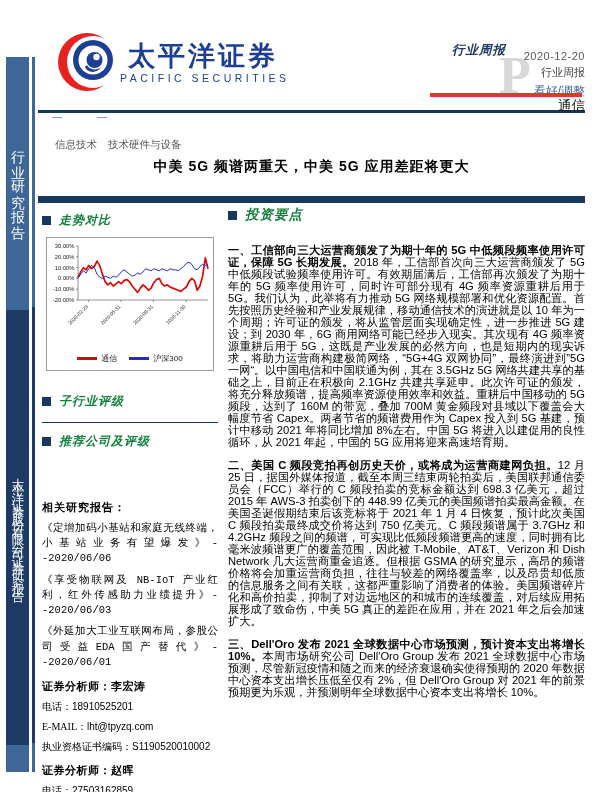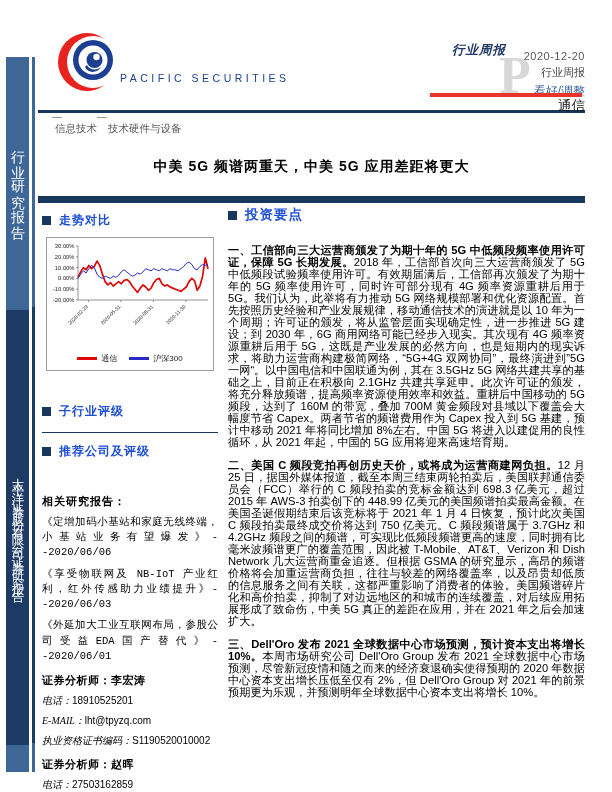--- a/index.html
+++ b/index.html
@@ -34,50 +34,50 @@
   .hdr-right{position:absolute;right:27px;top:50px;text-align:right;z-index:1;}
   .hdr-date{font-size:11px;color:#595959;letter-spacing:.5px;}
   .hdr-sub{font-size:11px;color:#404040;margin-top:3px;}
   .hdr-rating{font-size:12px;color:#3c64a0;margin-top:3px;}
   .hdr-redline{position:absolute;right:30px;top:93px;width:152px;height:3.5px;background:#e8342a;z-index:1;}
   .hdr-industry{position:absolute;right:27px;top:97px;font-size:13.5px;color:#141414;z-index:1;}
   .hdr-rule{position:absolute;left:38px;top:110px;width:547px;height:2.5px;background:#17375d;}
 
   .dash{position:absolute;top:117px;height:1px;width:10px;background:#9a9a9a;}
   .dash.d1{left:52px;} .dash.d2{left:97px;}
-  .breadcrumb{position:absolute;left:55px;top:122px;font-size:10.5px;color:#595959;}
+  .breadcrumb{position:absolute;left:55px;top:138px;font-size:10.5px;color:#595959;}
   .breadcrumb span{margin-right:8px;}
   .doc-title{position:absolute;left:38px;top:158px;width:547px;text-align:center;
              font-size:14px;font-weight:bold;color:#000;letter-spacing:1px;}
   .title-bar{position:absolute;left:38px;top:196px;width:547px;height:7px;background:#17375d;}
 
   
   .sec-head{display:flex;align-items:center;gap:8px;}
   .sec-sq{width:9px;height:9px;background:#17375d;flex:0 0 auto;}
-  .sec-label{font-size:12px;font-weight:bold;color:#1d4ed8;letter-spacing:1px;}
+  .sec-label{font-size:12px;font-weight:bold;font-style:italic;color:#15803d;letter-spacing:1px;}
   .sec-label.big{font-size:13.5px;}
 
   
   .left-col{position:absolute;left:42px;top:212px;width:176px;}
   .chart-box{margin:8px 0 0 4px;width:166px;height:130px;border:1px solid #9c9c9c;
              background:#fff;padding:2px 0 0 0;}
   .legend-row{display:flex;justify-content:center;align-items:center;gap:12px;margin-top:1px;}
   .legend-item{display:flex;align-items:center;gap:4px;}
   .legend-swatch{width:20px;height:2.5px;}
   .legend-label{font-size:8px;color:#222;}
   .left-rule{border:none;border-top:1.5px solid #17375d;margin:12px 0 10px 0;}
-  .sec-gap{margin-top:32px;}
-  .related-head{margin-top:34px;font-size:11px;font-weight:bold;letter-spacing:1px;color:#000;}
+  .sec-gap{margin-top:22px;}
+  .related-head{margin-top:50px;font-size:11px;font-weight:bold;letter-spacing:1px;color:#000;}
   .report-item{margin-top:6px;font-size:10.5px;line-height:1.45;color:#000;
                font-family:Liberation Mono, monospace;text-align:justify;}
   .analyst{margin-top:9px;}
   .analyst-role{font-size:11px;font-weight:bold;letter-spacing:.5px;color:#000;
                 font-family:"Liberation Serif",serif;}
   .contact-line{margin-top:6px;font-size:10px;color:#000;}
-  .contact-line .lbl{font-family:"Liberation Serif",serif;font-style:italic;}
+  .contact-line .lbl{font-family:"Liberation Serif",serif;}
 
   
   .right-col{position:absolute;left:228px;top:206px;width:357px;}
   .para{margin-top:5px;font-size:11.2px;line-height:12px;text-align:justify;color:#000;}
   .para .lead{font-weight:bold;}
   .right-col .sec-head{margin-bottom:20px;}
 </style>
 </head>
 <body>
 
@@ -97,20 +97,21 @@
   <svg class="logo" viewBox="0 0 64 64">
     <circle cx="31" cy="32" r="29" fill="#e8221f"></circle>
     <circle cx="37" cy="32" r="26" fill="#ffffff"></circle>
     <path d="M14 52 C20 60 34 63 44 57 C32 62 20 58 14 52 Z" fill="#e8221f"></path>
     <circle cx="37" cy="30" r="20" fill="#1c3f94"></circle>
     <circle cx="37" cy="30" r="14.5" fill="#ffffff"></circle>
     <circle cx="38.5" cy="30" r="8" fill="#1c3f94"></circle>
     <circle cx="40.5" cy="27" r="3.2" fill="#ffffff"></circle>
     <path d="M31 35 C33 40 41 41 45 37 C41 44 31 43 29 37 Z" fill="#1c3f94"></path>
   </svg>
+  <div class="brand-cn">太平洋证券</div>
   <div class="brand-en">PACIFIC SECURITIES</div>
 
   <div class="hdr-report-type">行业周报</div>
   <div class="hdr-watermark">P</div>
   <div class="hdr-right">
     <div class="hdr-date">2020-12-20</div>
     <div class="hdr-sub">行业周报</div>
     <div class="hdr-rating">看好/调整</div>
   </div>
   <div class="hdr-redline"></div>

